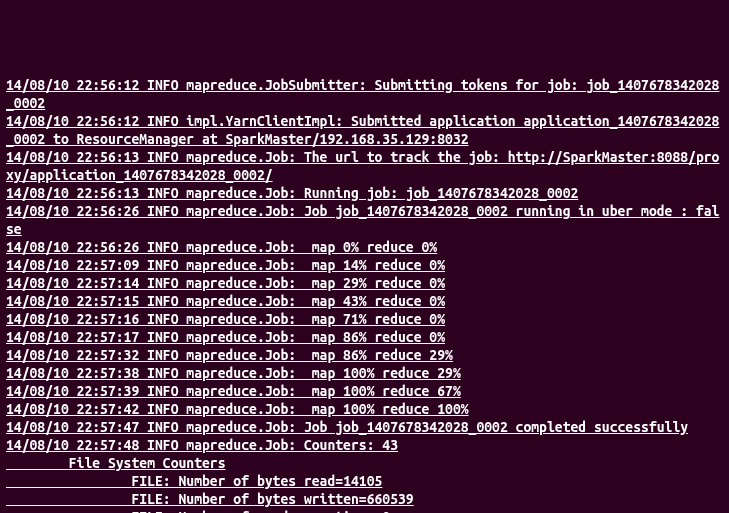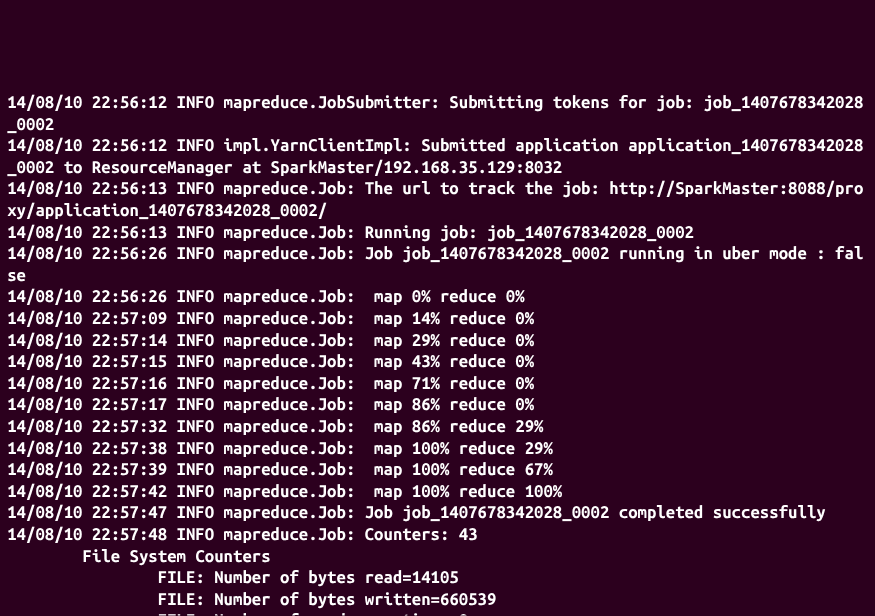--- a/index.html
+++ b/index.html
@@ -16,20 +16,21 @@
       padding: 4px 6px;
       width: 729px;
       height: 513px;
       overflow: hidden;
       white-space: pre-wrap;
       word-break: break-all;
       font-weight: bold;
     }
     .log-line {
       display: block;
+      text-decoration: underline;
     }
   </style>
 </head>
 <body>
 
 
 
 <div id="terminal"><span class="log-line">14/08/10 22:56:12 INFO mapreduce.JobSubmitter: Submitting tokens for job: job_1407678342028_0002</span><span class="log-line">14/08/10 22:56:12 INFO impl.YarnClientImpl: Submitted application application_1407678342028_0002 to ResourceManager at SparkMaster/192.168.35.129:8032</span><span class="log-line">14/08/10 22:56:13 INFO mapreduce.Job: The url to track the job: http://SparkMaster:8088/proxy/application_1407678342028_0002/</span><span class="log-line">14/08/10 22:56:13 INFO mapreduce.Job: Running job: job_1407678342028_0002</span><span class="log-line">14/08/10 22:56:26 INFO mapreduce.Job: Job job_1407678342028_0002 running in uber mode : false</span><span class="log-line">14/08/10 22:56:26 INFO mapreduce.Job:  map 0% reduce 0%</span><span class="log-line">14/08/10 22:57:09 INFO mapreduce.Job:  map 14% reduce 0%</span><span class="log-line">14/08/10 22:57:14 INFO mapreduce.Job:  map 29% reduce 0%</span><span class="log-line">14/08/10 22:57:15 INFO mapreduce.Job:  map 43% reduce 0%</span><span class="log-line">14/08/10 22:57:16 INFO mapreduce.Job:  map 71% reduce 0%</span><span class="log-line">14/08/10 22:57:17 INFO mapreduce.Job:  map 86% reduce 0%</span><span class="log-line">14/08/10 22:57:32 INFO mapreduce.Job:  map 86% reduce 29%</span><span class="log-line">14/08/10 22:57:38 INFO mapreduce.Job:  map 100% reduce 29%</span><span class="log-line">14/08/10 22:57:39 INFO mapreduce.Job:  map 100% reduce 67%</span><span class="log-line">14/08/10 22:57:42 INFO mapreduce.Job:  map 100% reduce 100%</span><span class="log-line">14/08/10 22:57:47 INFO mapreduce.Job: Job job_1407678342028_0002 completed successfully</span><span class="log-line">14/08/10 22:57:48 INFO mapreduce.Job: Counters: 43</span><span class="log-line">        File System Counters</span><span class="log-line">                FILE: Number of bytes read=14105</span><span class="log-line">                FILE: Number of bytes written=660539</span><span class="log-line">                FILE: Number of read operations=0</span></div>
 
 

